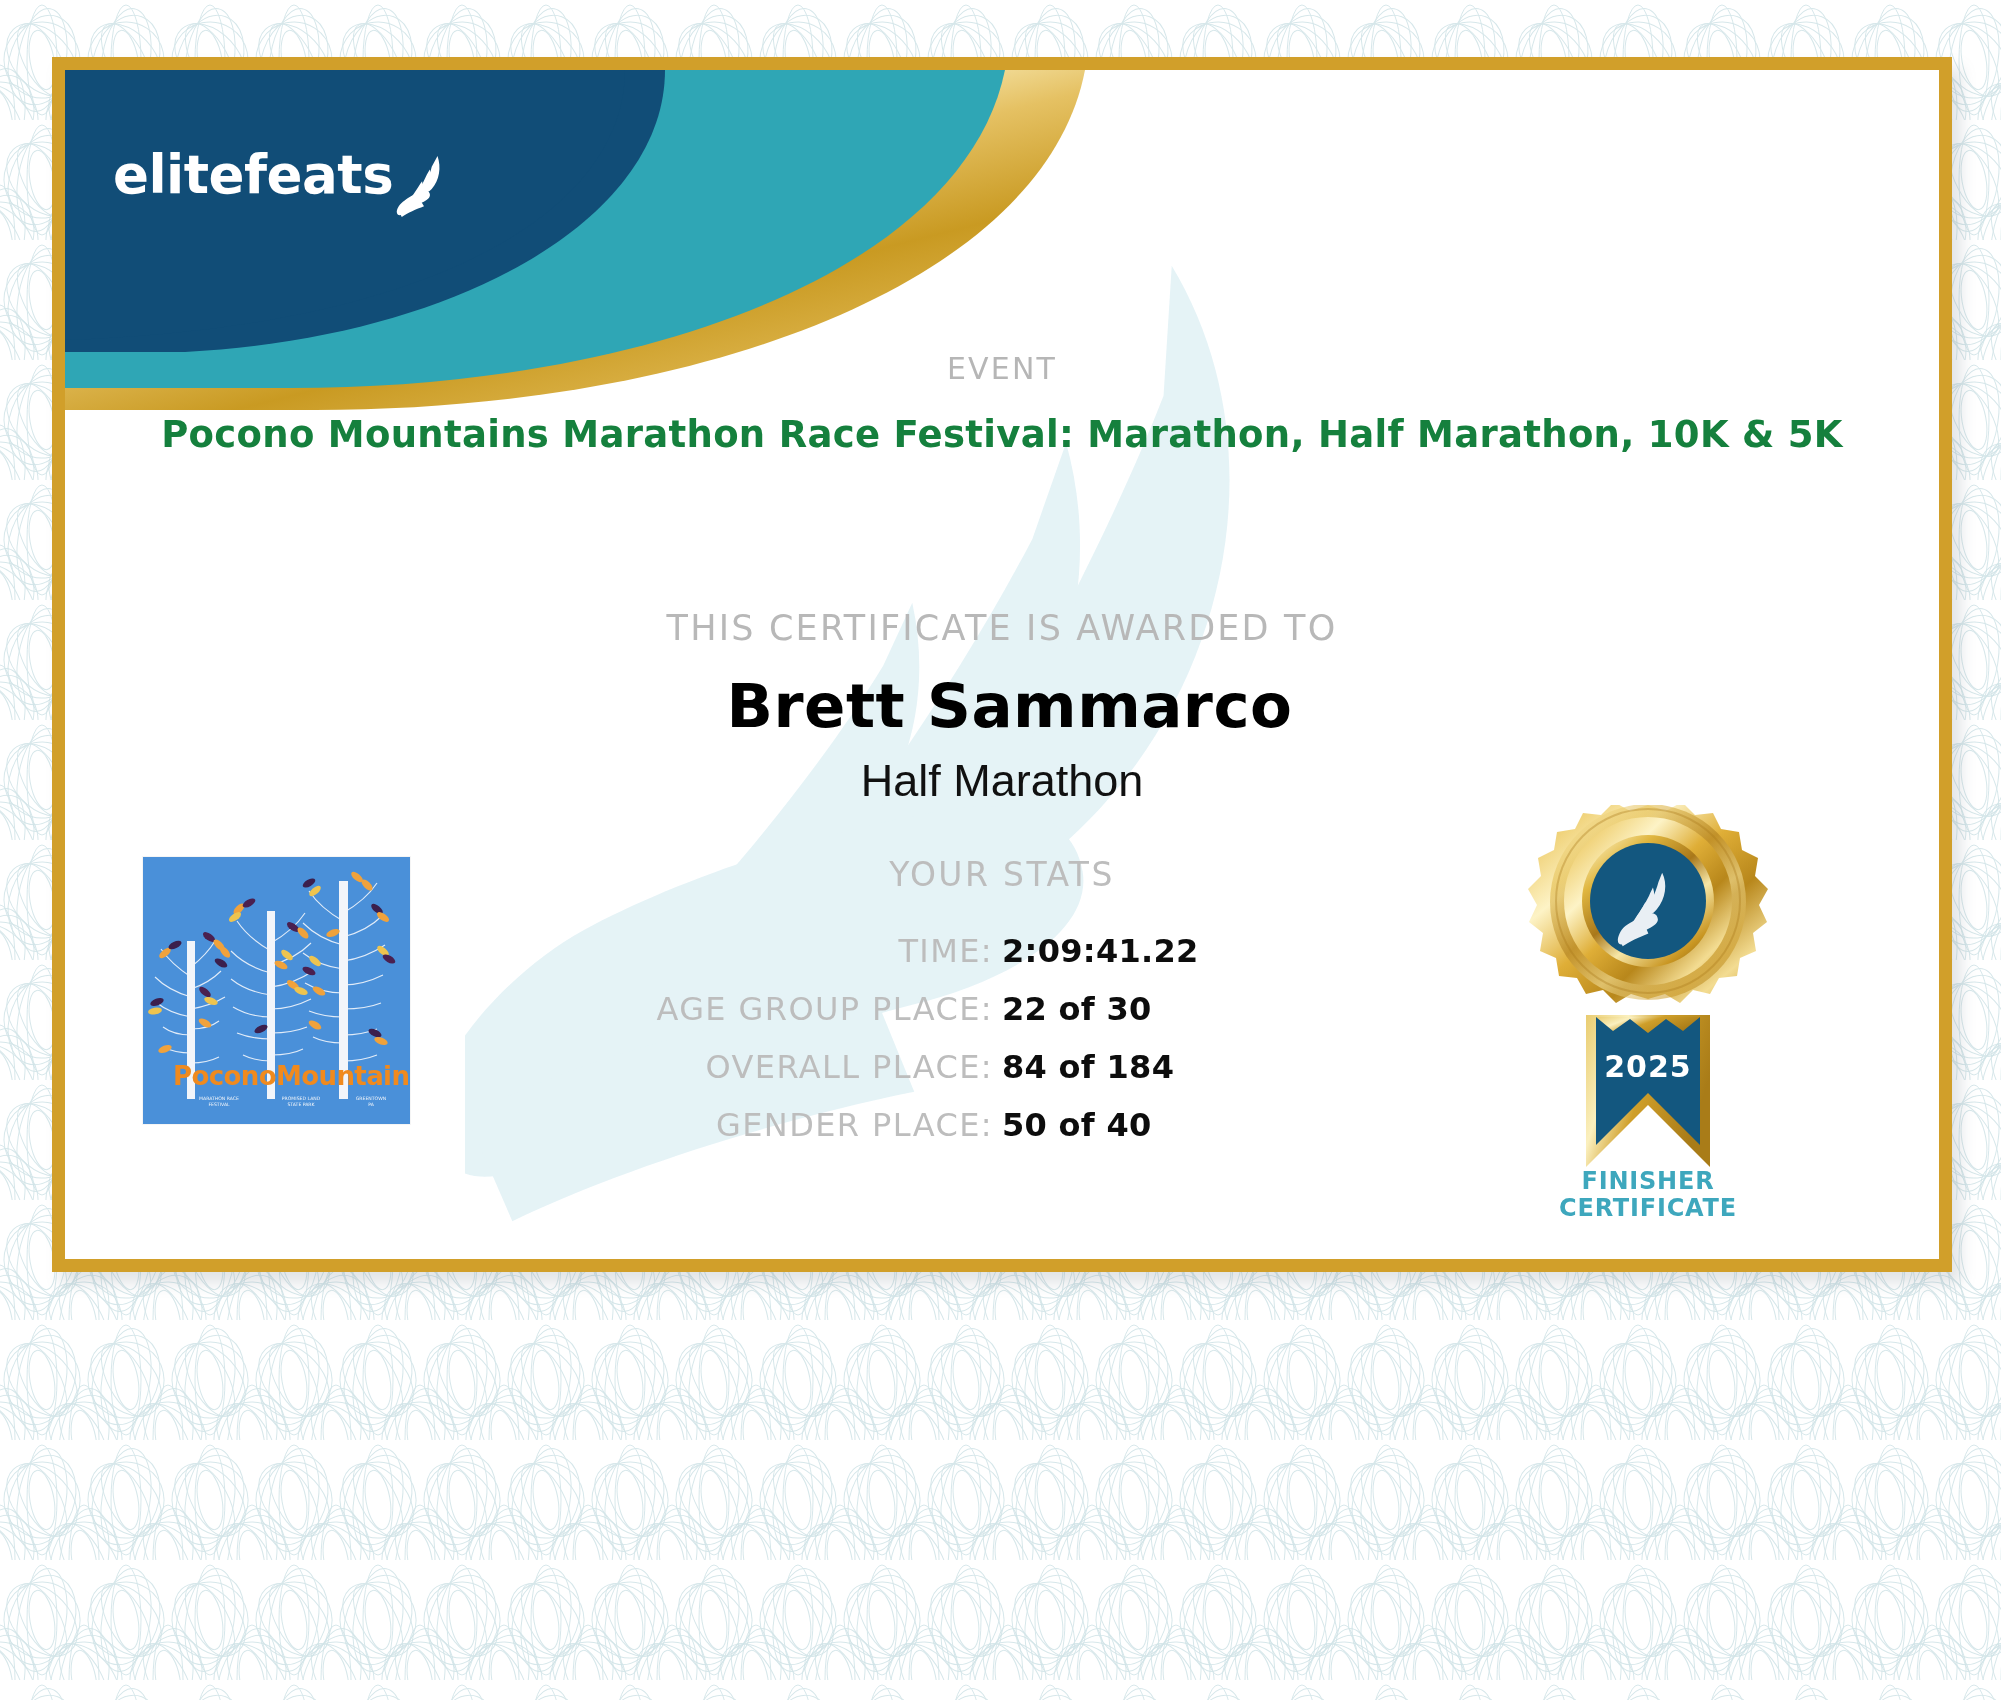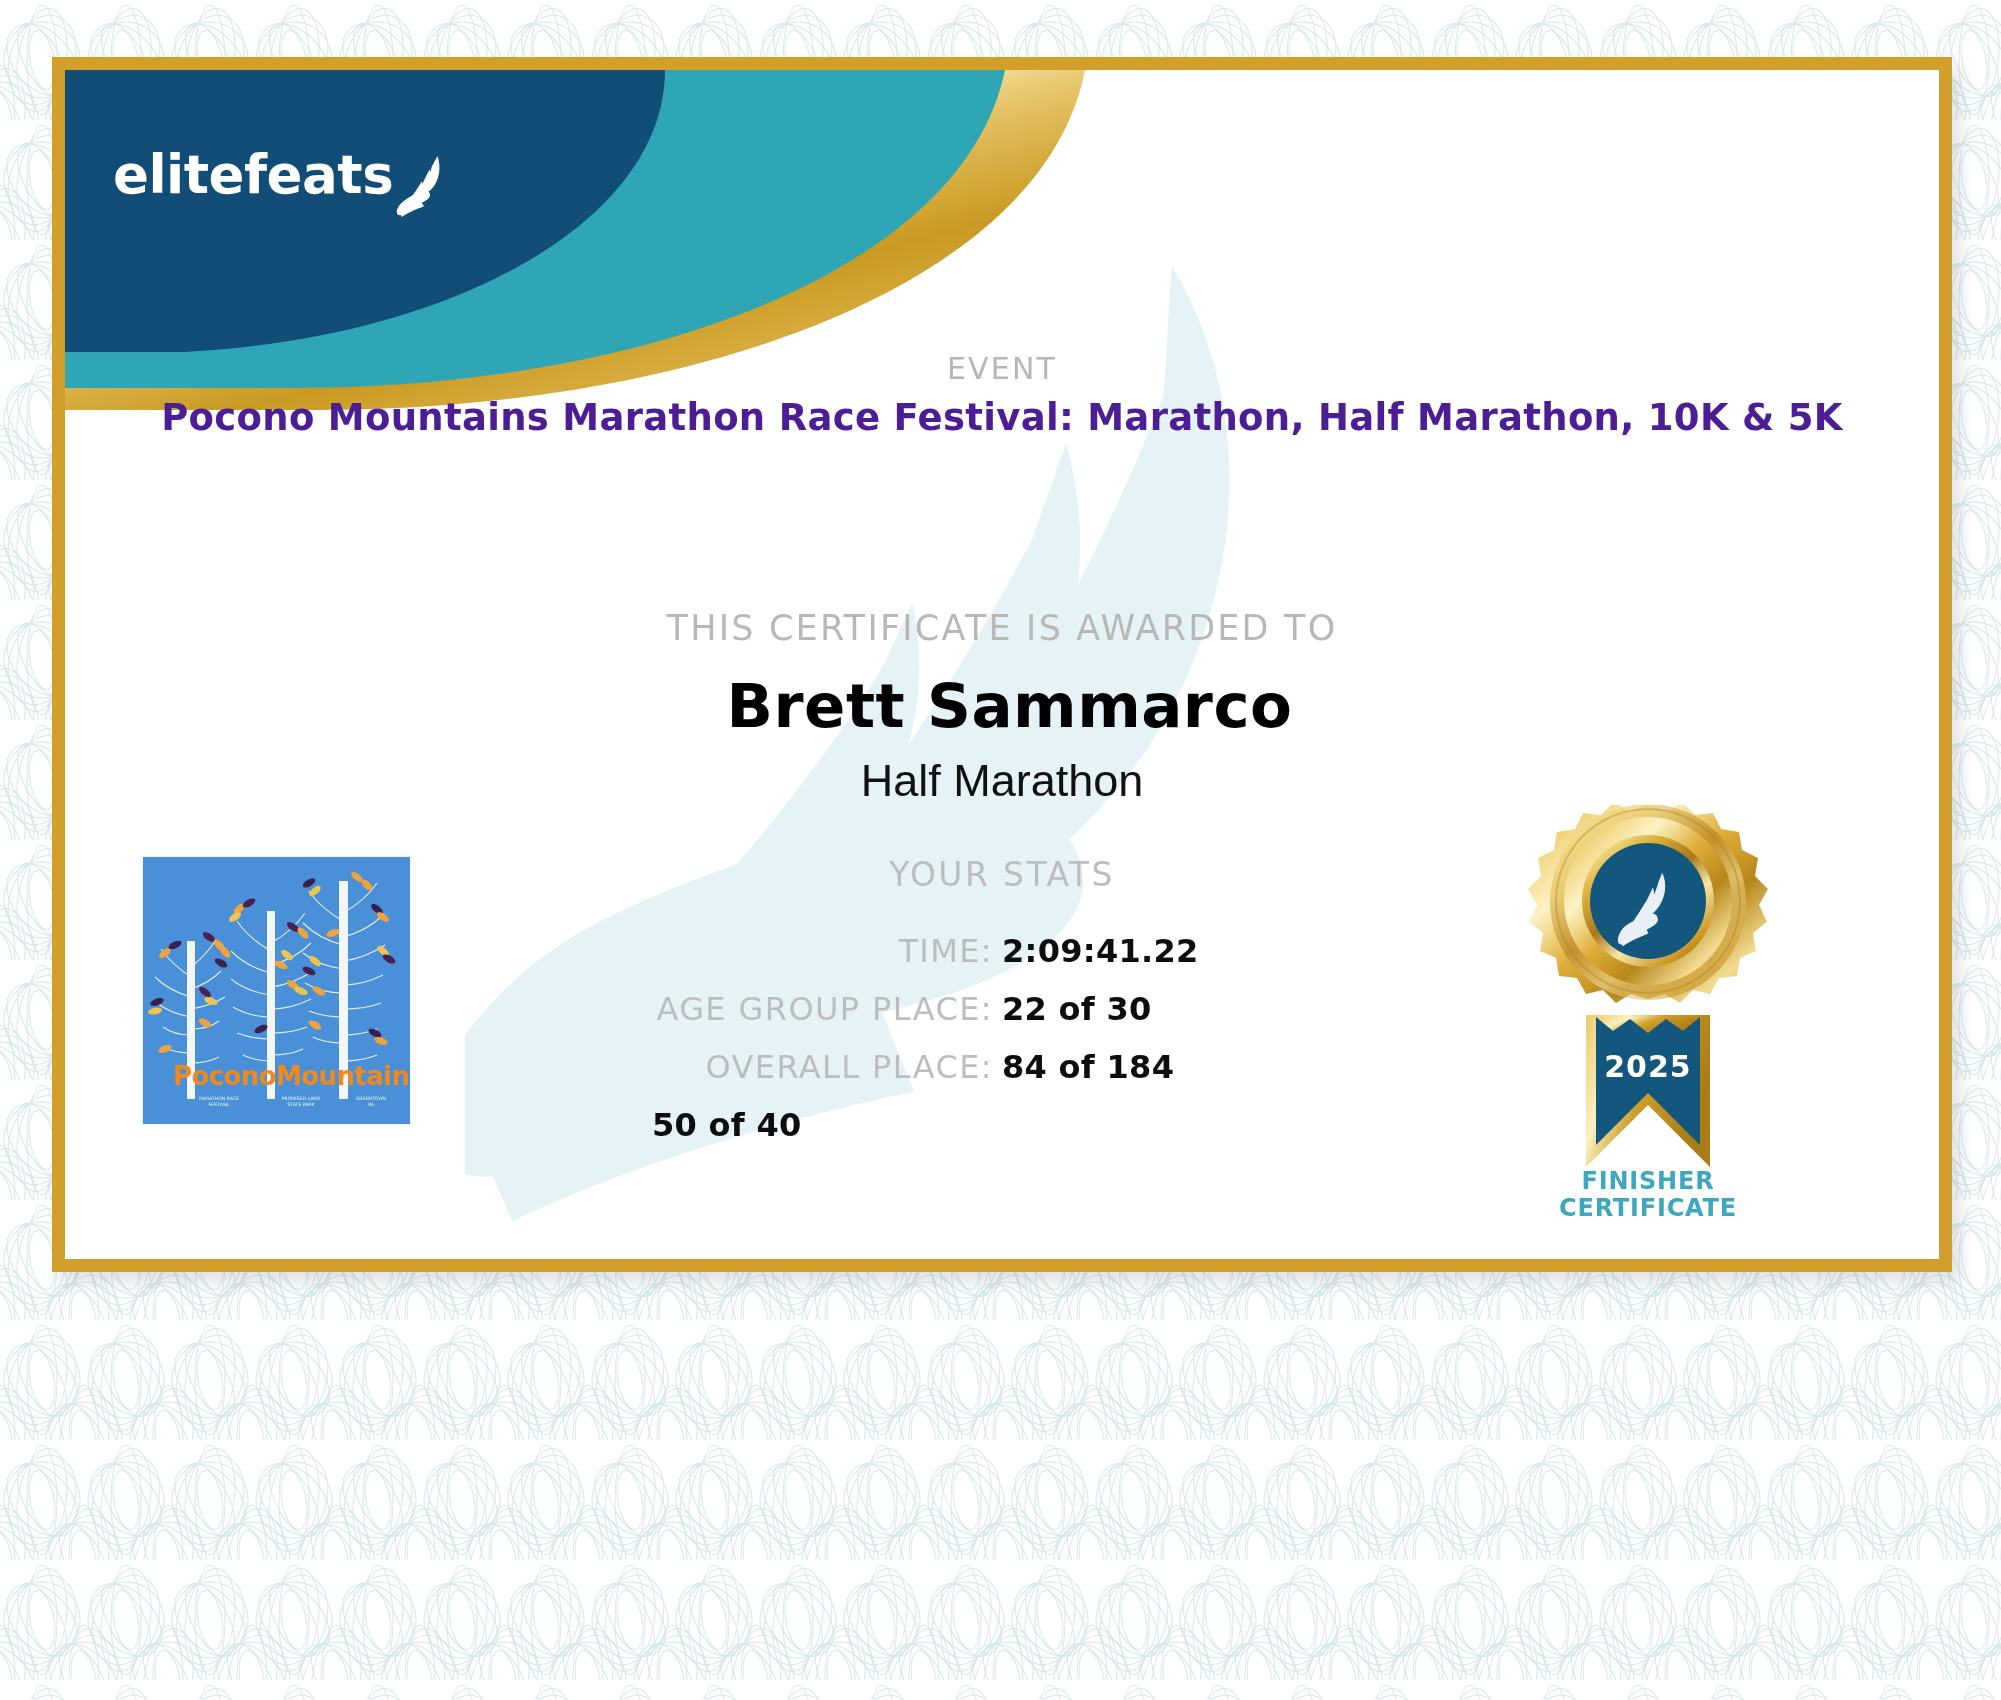--- a/index.html
+++ b/index.html
@@ -80,22 +80,22 @@
 
   #event-label {
     top:281px;
     color:#b6b6b6;
     font-size:30px;
     letter-spacing:2.2px;
     font-family:"DejaVu Sans", sans-serif;
     font-weight:400;
   }
   #event-title {
-    top:326px;
-    color:#4c1d95;
+    top:343px;
+    color:#15803d;
     font-size:37px;
     font-weight:700;
     letter-spacing:0.3px;
     font-family:"DejaVu Sans", sans-serif;
   }
   #awarded-label {
     top:538px;
     color:#b8b8b8;
     font-size:35px;
     letter-spacing:2.2px;
@@ -286,20 +286,21 @@
         </div>
         <div class="stat-row">
           <div class="stat-label">AGE GROUP PLACE:</div>
           <div class="stat-value">22 of 30</div>
         </div>
         <div class="stat-row">
           <div class="stat-label">OVERALL PLACE:</div>
           <div class="stat-value">84 of 184</div>
         </div>
         <div class="stat-row">
+          <div class="stat-label">GENDER PLACE:</div>
           <div class="stat-value">50 of 40</div>
         </div>
       </div>
 
       <svg id="race-logo" viewBox="0 0 267 267" aria-hidden="true">
         <rect x="0" y="0" width="267" height="267" fill="#4a90d9"></rect>
         <g stroke="#eaf1fa" stroke-width="1.1" fill="none" opacity="0.95">
 
           <path d="M48 230 L48 86 M48 120 C36 112 26 104 18 92 M48 140 C34 136 22 130 12 120
                    M48 160 C36 158 24 154 14 146 M48 178 C38 178 28 176 20 170

